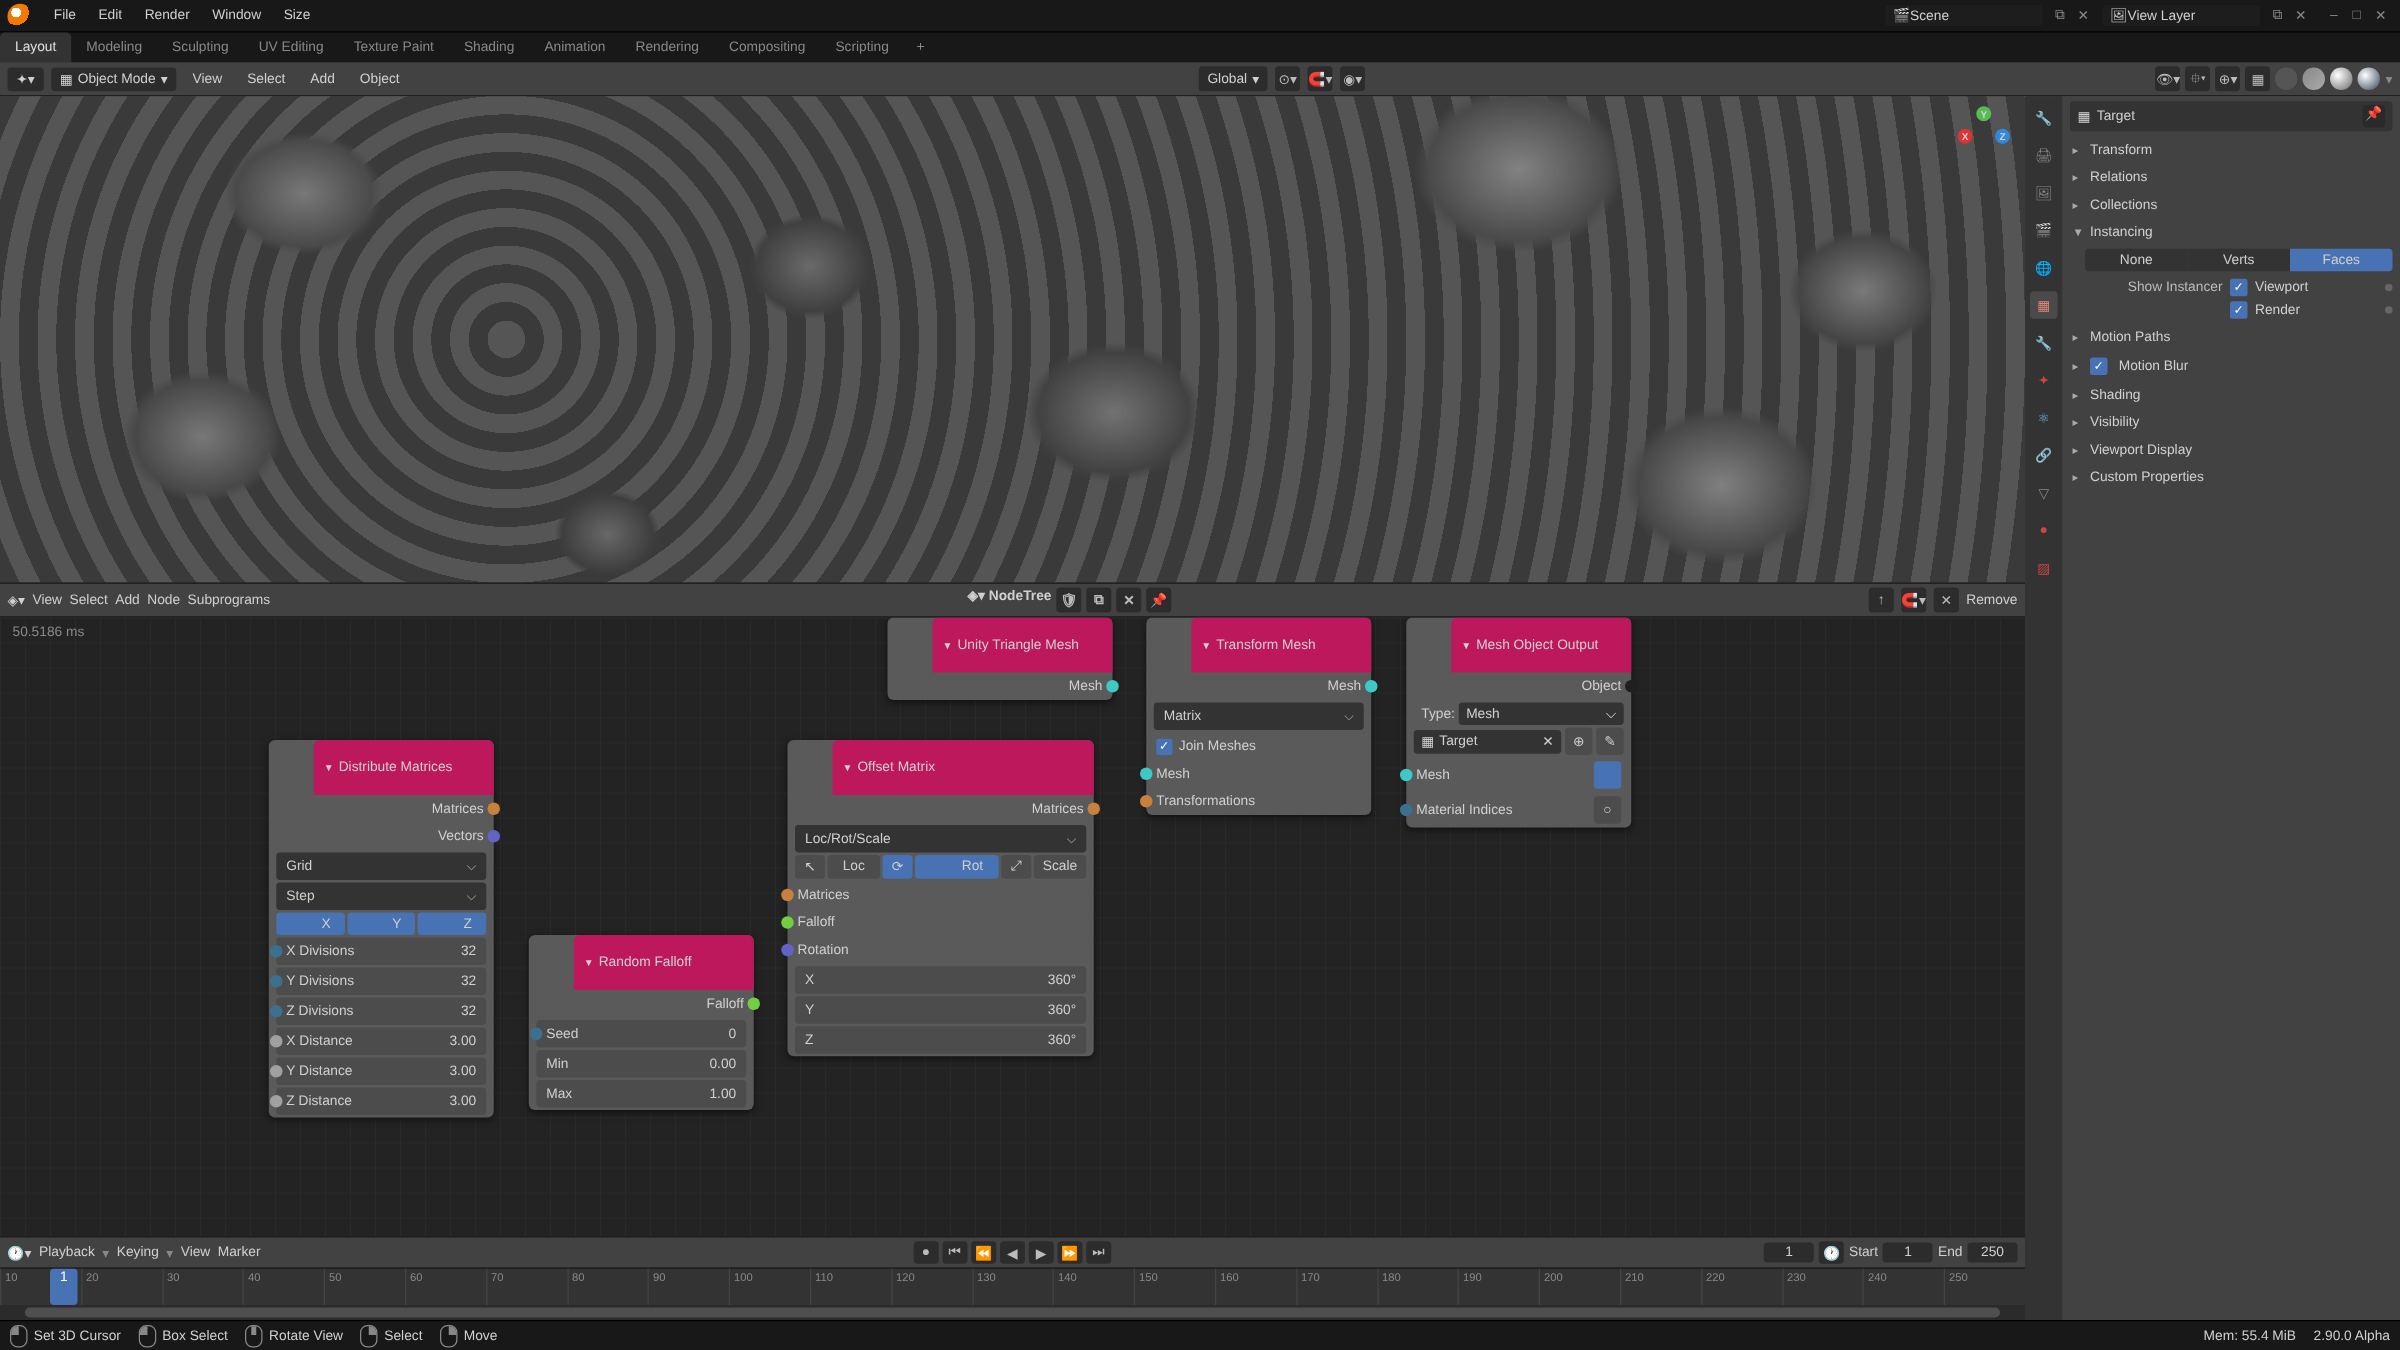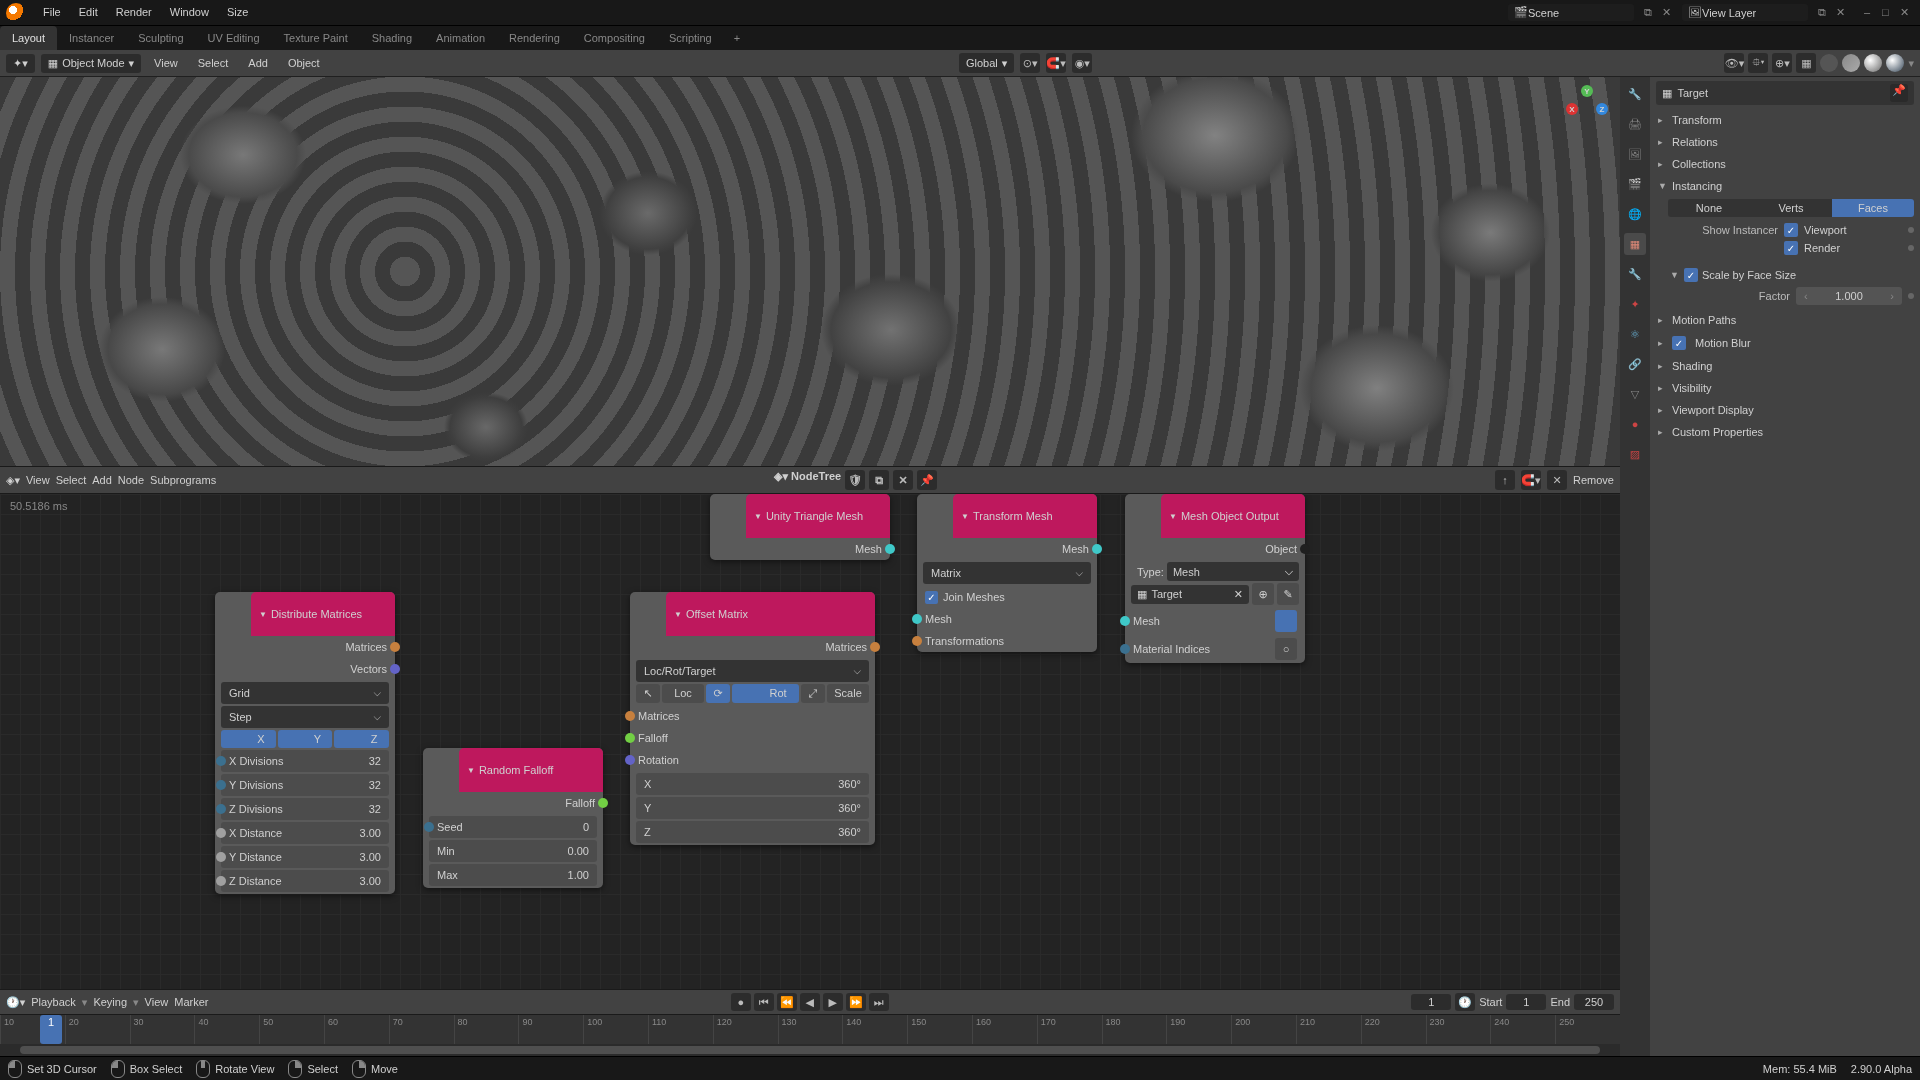--- a/index.html
+++ b/index.html
@@ -168,21 +168,21 @@
     </div>
   <div class="winbtns" style="margin-left:14px">
       <span class="winbtn">–</span>
       <span class="winbtn">□</span>
       <span class="winbtn">✕</span>
     </div>
 </div>
 
 <div class="tabsbar">
   <div class="tab active">Layout</div>
-  <div class="tab">Instancer</div>
+  <div class="tab">Modeling</div>
   <div class="tab">Sculpting</div>
   <div class="tab">UV Editing</div>
   <div class="tab">Texture Paint</div>
   <div class="tab">Shading</div>
   <div class="tab">Animation</div>
   <div class="tab">Rendering</div>
   <div class="tab">Compositing</div>
   <div class="tab">Scripting</div>
   <div class="plus">+</div>
 </div>
@@ -333,21 +333,21 @@
         </div>
       </div>
 
       <div class="node" style="left:630px;top:98px;width:245px">
         <div class="title">Offset Matrix</div>
         <div class="body">
           <div class="row out">
               <span>Matrices</span>
               <div class="socket out s-mat"></div>
             </div>
-          <div class="row dd">Loc/Rot/Target</div>
+          <div class="row dd">Loc/Rot/Scale</div>
           <div class="btnrow">
             <div class="iconbtn2">↖</div>
               <div class="btn">Loc</div>
             <div class="iconbtn2 active">⟳</div>
               <div class="btn active">Rot</div>
             <div class="iconbtn2">⤢</div>
               <div class="btn">Scale</div>
           </div>
           <div class="row">
               <div class="socket in s-mat"></div>
@@ -551,35 +551,20 @@
             <span class="propchk"></span>
             <span>Viewport</span>
             <span class="dot" style="margin-left:auto"></span>
           </div>
           <div class="proprow">
             <div class="lbl"></div>
             <span class="propchk"></span>
             <span>Render</span>
             <span class="dot" style="margin-left:auto"></span>
           </div>
-          <div class="section open" style="margin-top:8px">
-            <div class="hdr">
-                <span class="propchk"></span>
-                <span>Scale by Face Size</span>
-              </div>
-            <div class="content">
-              <div class="proprow">
-                <div class="lbl">Factor</div>
-                <div class="numfield">
-                    <span>1.000</span>
-                  </div>
-                <span class="dot"></span>
-              </div>
-            </div>
-          </div>
         </div>
       </div>
       <div class="section">
           <div class="hdr">Motion Paths</div>
         </div>
       <div class="section">
           <div class="hdr">
             <span class="propchk" style="margin-right:5px"></span>
             <span>Motion Blur</span>
           </div>

